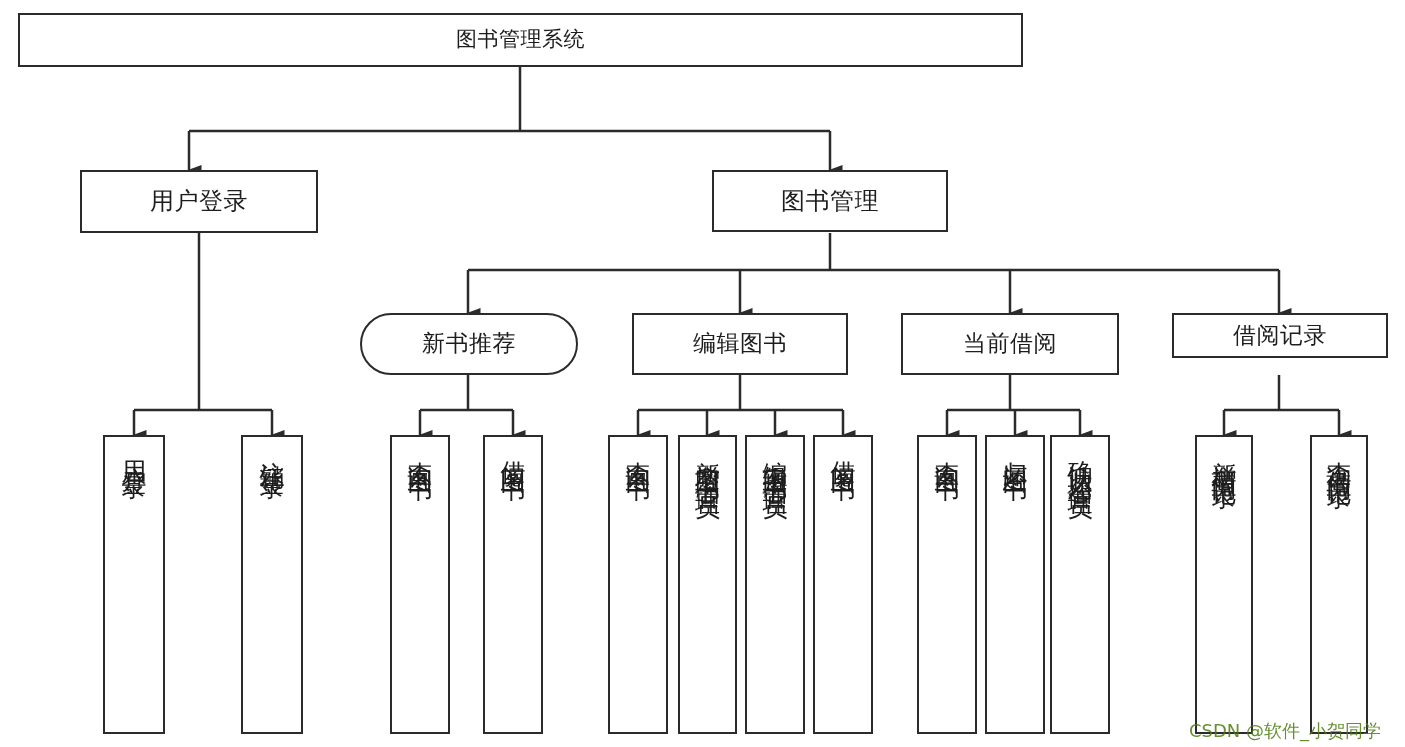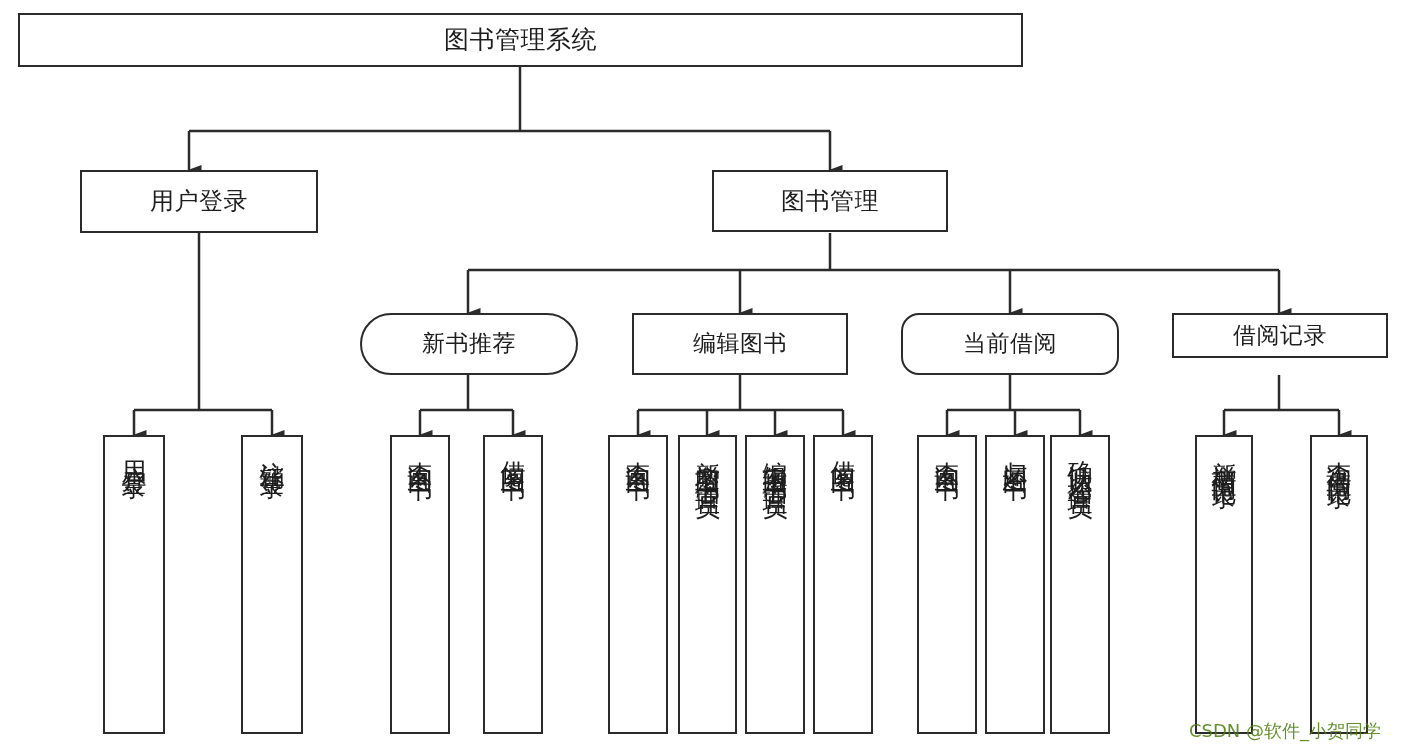--- a/index.html
+++ b/index.html
@@ -37,21 +37,21 @@
     justify-content: center;
     overflow: hidden;
   }
   .node-label {
     color: #1d1d1d;
     letter-spacing: 0.5px;
     line-height: 1.12;
     text-align: center;
     white-space: nowrap;
   }
-  .level-0 .node-label { font-size: 25px; }
+  .level-0 .node-label { font-size: 21px; }
   .level-1 .node-label { font-size: 24px; }
   .level-2 .node-label { font-size: 23px; }
   .leaf .node-label {
     writing-mode: vertical-rl;
     text-orientation: upright;
     font-size: 25px;
     letter-spacing: 5px;
     line-height: 1;
     white-space: nowrap;
   }
@@ -128,21 +128,21 @@
   <div class="node-box level-1" style="left: 712px; top: 170px; width: 236px; height: 62px;">
     <span class="node-label">图书管理</span>
   </div>
 
   <div class="node-box level-2" style="left: 360px; top: 313px; width: 218px; height: 62px; border-radius: 31px;">
     <span class="node-label">新书推荐</span>
   </div>
   <div class="node-box level-2" style="left: 632px; top: 313px; width: 216px; height: 62px;">
     <span class="node-label">编辑图书</span>
   </div>
-  <div class="node-box level-2" style="left: 901px; top: 313px; width: 218px; height: 62px; border-radius: 18px;">
+  <div class="node-box level-2" style="left: 901px; top: 313px; width: 218px; height: 62px;">
     <span class="node-label">当前借阅</span>
   </div>
   <div class="node-box level-2" style="left: 1172px; top: 313px; width: 216px; height: 45px;">
     <span class="node-label">借阅记录</span>
   </div>
 
   <div class="node-box leaf" style="left: 103px; top: 435px; width: 62px; height: 299px;">
     <span class="node-label">用户登录</span>
   </div>
   <div class="node-box leaf" style="left: 241px; top: 435px; width: 62px; height: 299px;">

